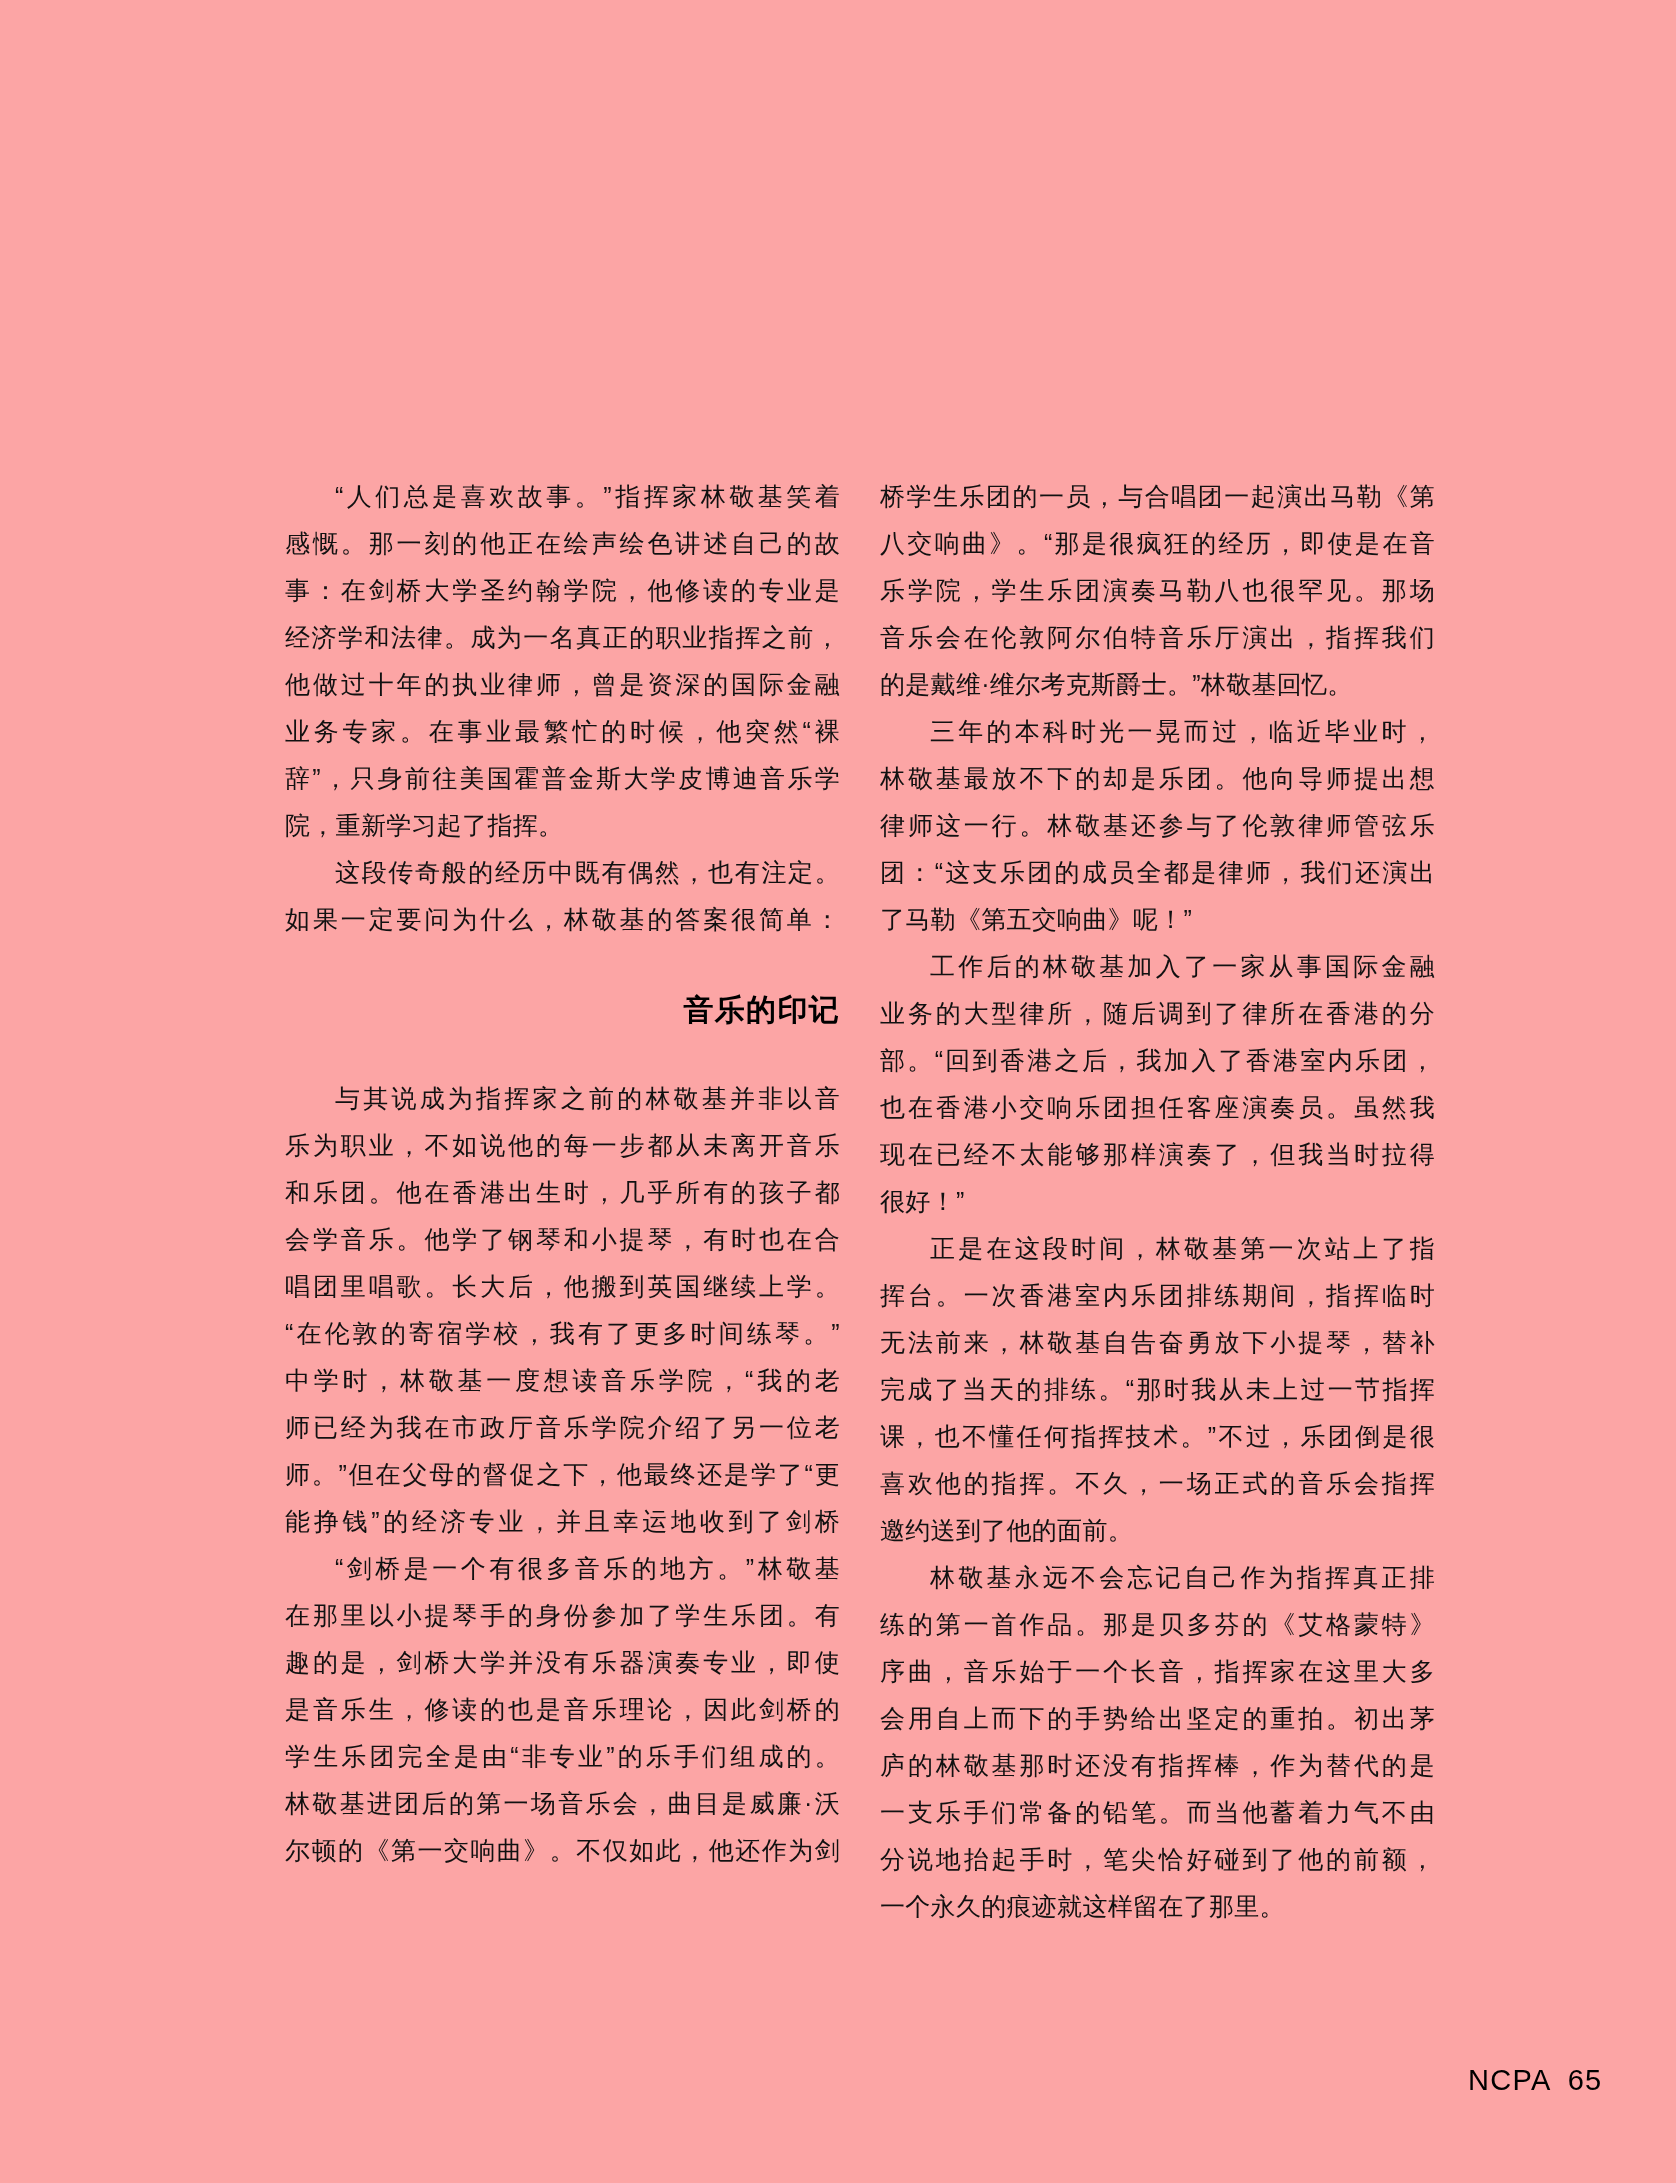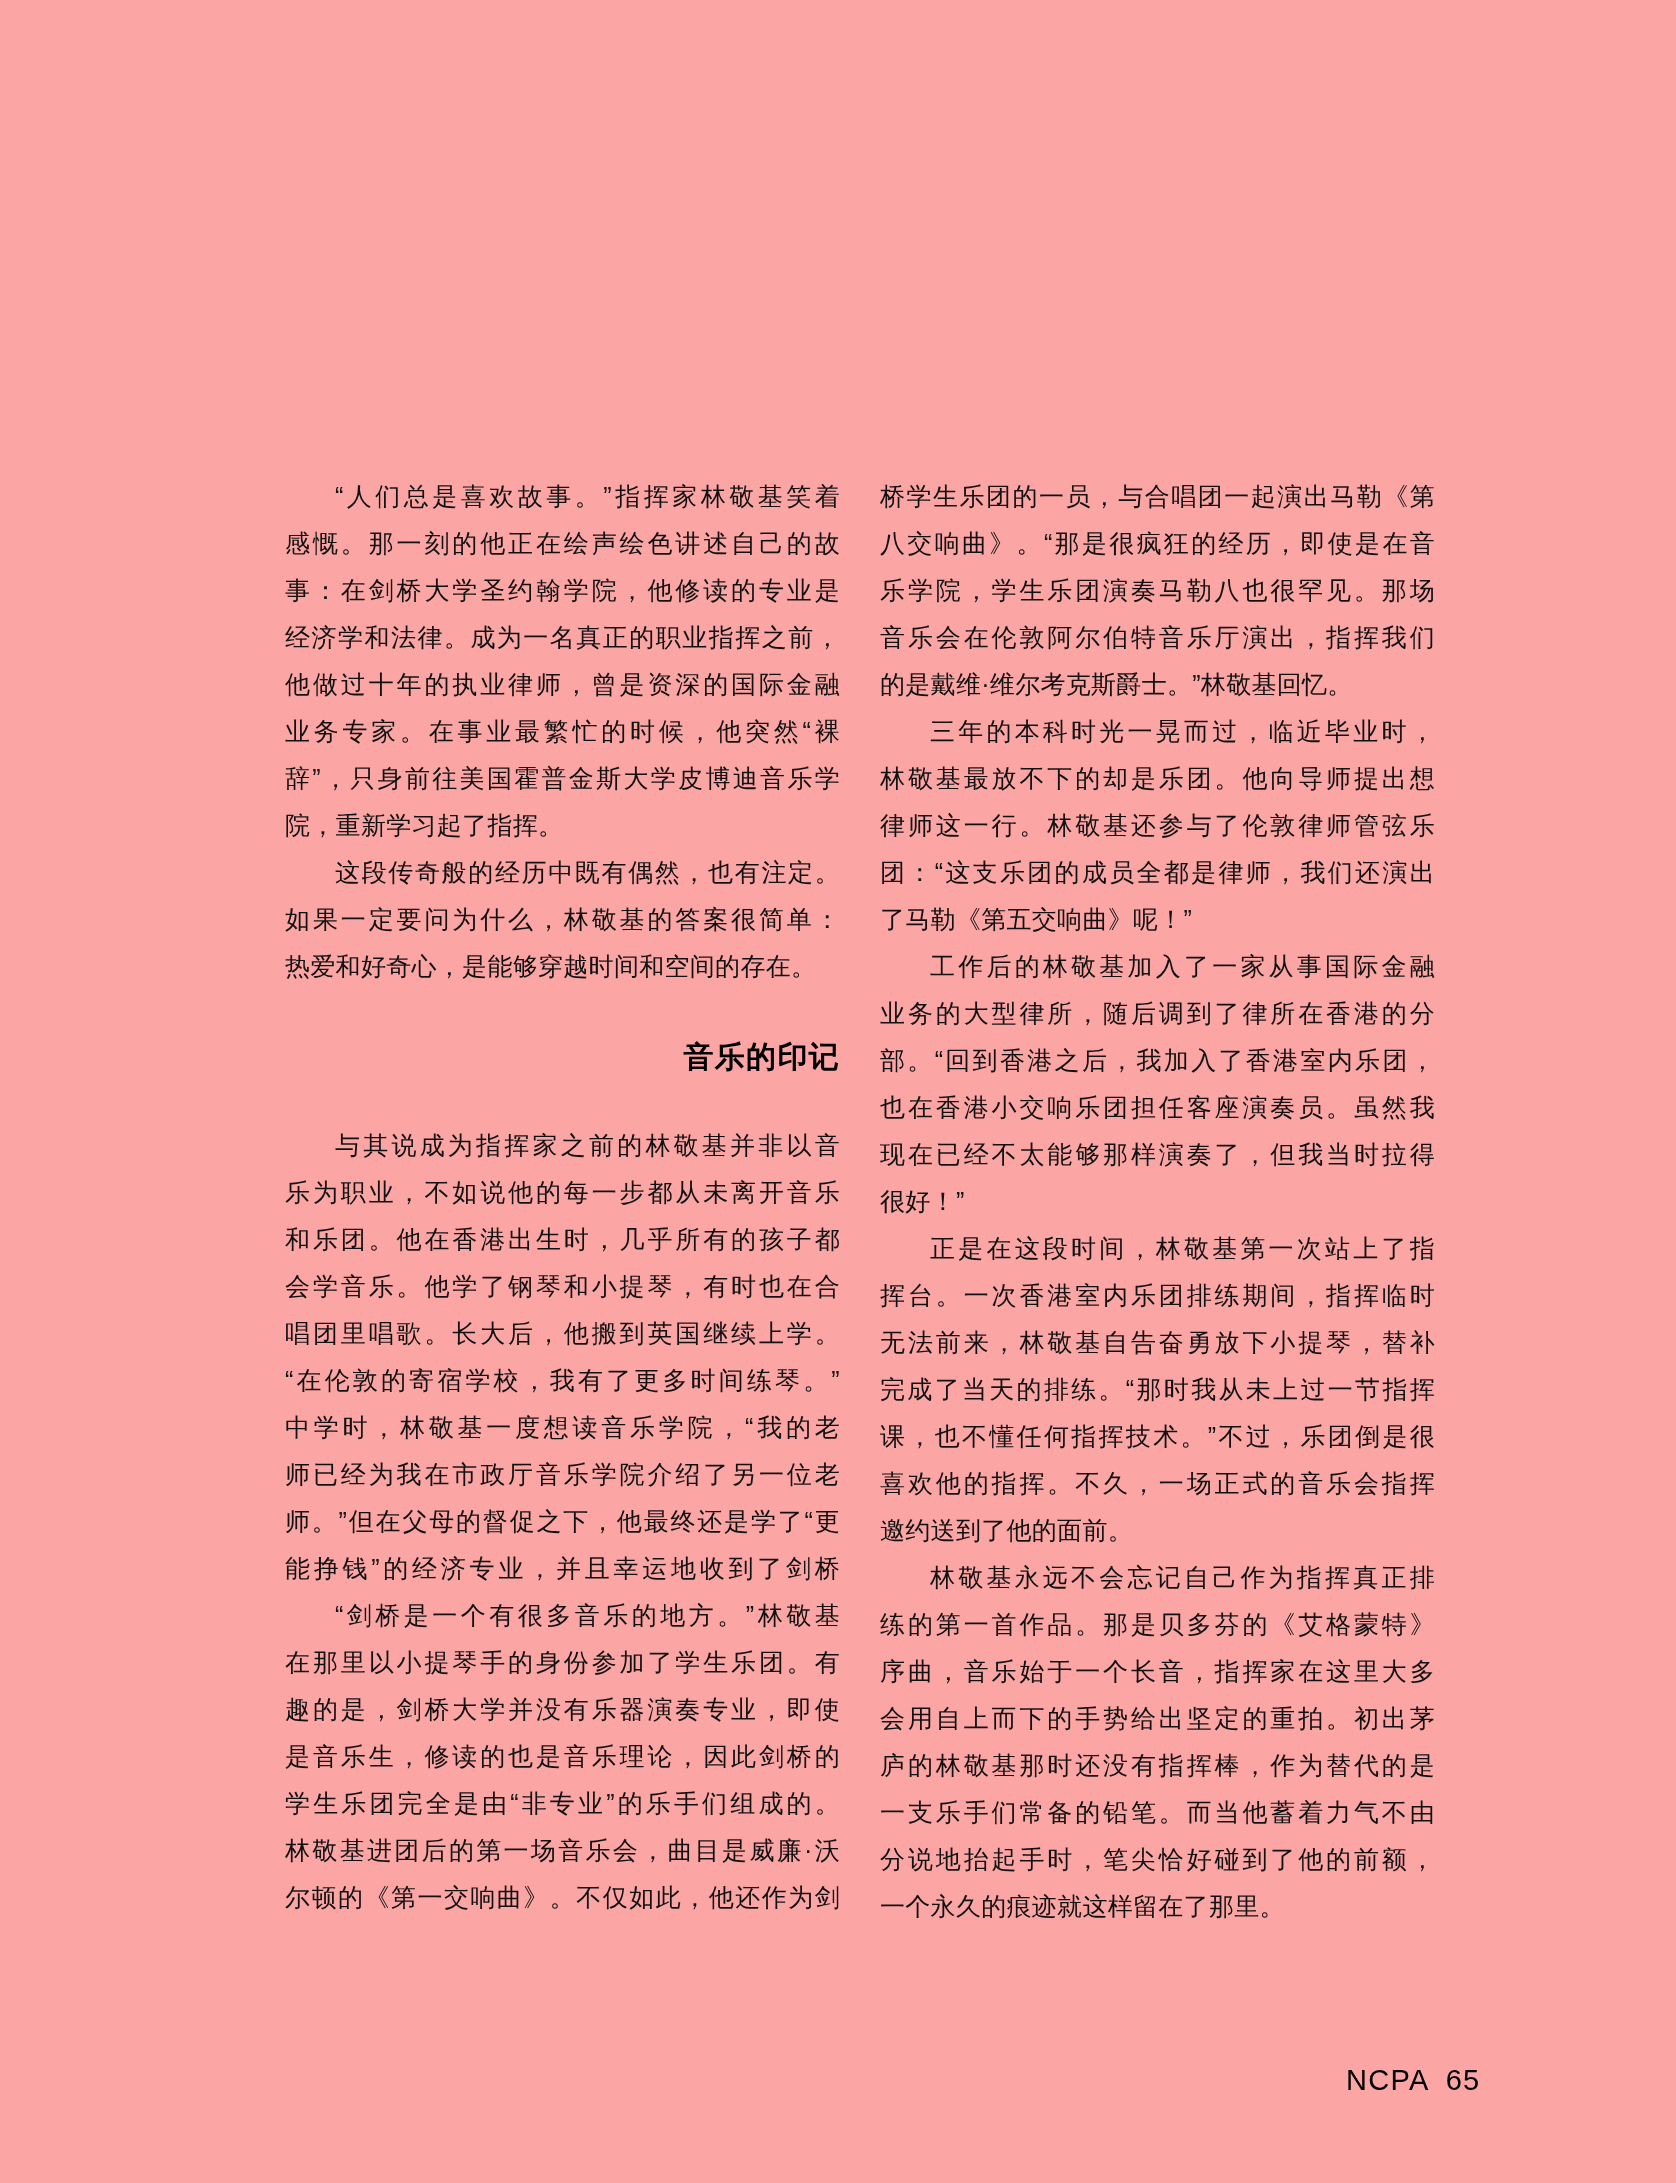--- a/index.html
+++ b/index.html
@@ -43,21 +43,21 @@
     line-height: 47px;
     margin: 43px 0 42px 0;
     font-size: 30px;
     font-weight: 700;
     color: #000000;
     text-align: right;
     letter-spacing: 1.3px;
   }
   .page-footer {
     position: absolute;
-    left: 1346px;
+    left: 1468px;
     top: 2064px;
     display: flex;
     gap: 16px;
     font-size: 29px;
     color: #000000;
     letter-spacing: 1.3px;
   }
 </style>
 </head>
 <body>
@@ -68,21 +68,20 @@
       <div class="line indent">“人们总是喜欢故事。”指挥家林敬基笑着</div>
       <div class="line">感慨。那一刻的他正在绘声绘色讲述自己的故</div>
       <div class="line">事：在剑桥大学圣约翰学院，他修读的专业是</div>
       <div class="line">经济学和法律。成为一名真正的职业指挥之前，</div>
       <div class="line">他做过十年的执业律师，曾是资深的国际金融</div>
       <div class="line">业务专家。在事业最繁忙的时候，他突然“裸</div>
       <div class="line">辞”，只身前往美国霍普金斯大学皮博迪音乐学</div>
       <div class="line para-end">院，重新学习起了指挥。</div>
       <div class="line indent">这段传奇般的经历中既有偶然，也有注定。</div>
       <div class="line">如果一定要问为什么，林敬基的答案很简单：</div>
-      <div class="line para-end">热爱和好奇心，是能够穿越时间和空间的存在。</div>
       <div class="heading-line">音乐的印记</div>
       <div class="line indent">与其说成为指挥家之前的林敬基并非以音</div>
       <div class="line">乐为职业，不如说他的每一步都从未离开音乐</div>
       <div class="line">和乐团。他在香港出生时，几乎所有的孩子都</div>
       <div class="line">会学音乐。他学了钢琴和小提琴，有时也在合</div>
       <div class="line">唱团里唱歌。长大后，他搬到英国继续上学。</div>
       <div class="line">“在伦敦的寄宿学校，我有了更多时间练琴。”</div>
       <div class="line">中学时，林敬基一度想读音乐学院，“我的老</div>
       <div class="line">师已经为我在市政厅音乐学院介绍了另一位老</div>
       <div class="line">师。”但在父母的督促之下，他最终还是学了“更</div>

